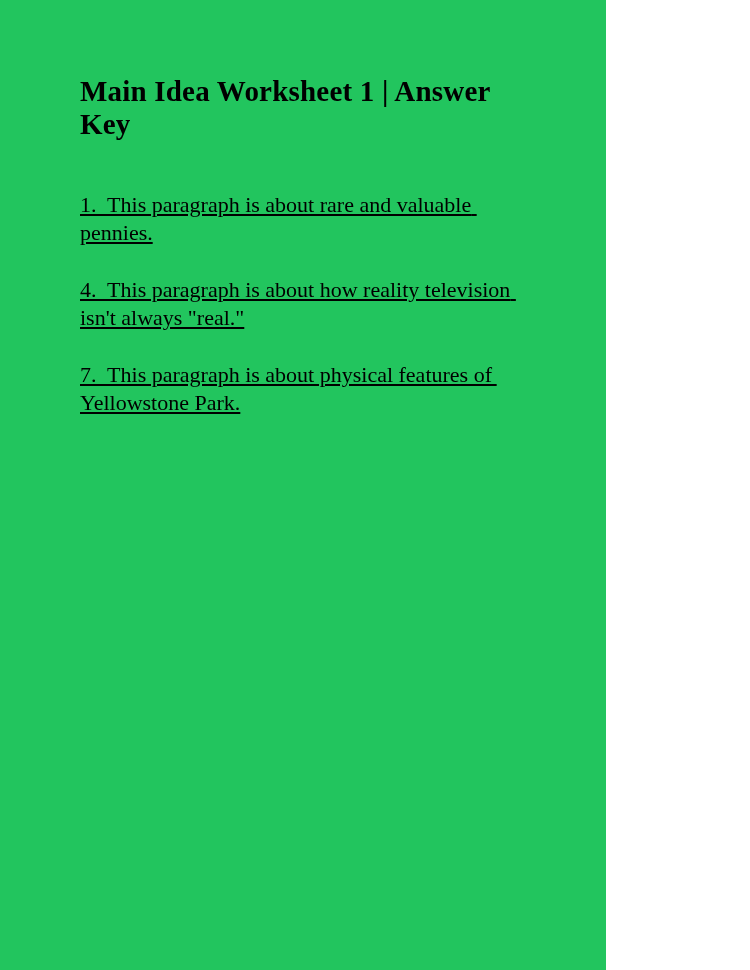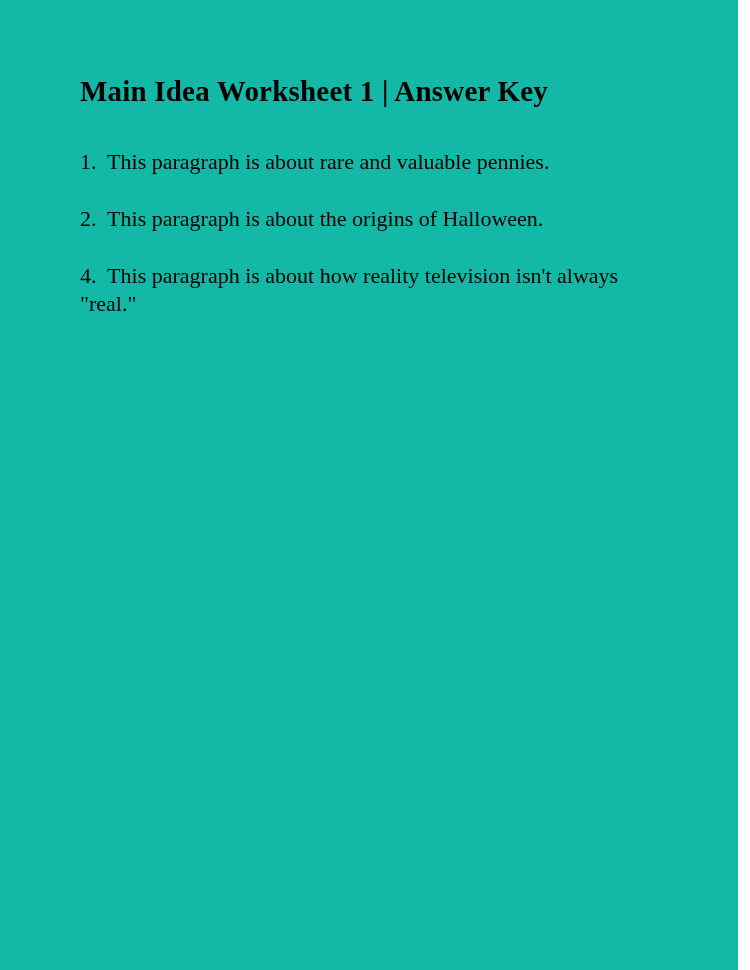--- a/index.html
+++ b/index.html
@@ -2,51 +2,52 @@
 <html><head>
 <meta charset="utf-8">
 <style>
   html, body {
     margin: 0;
     padding: 0;
     background: #ffffff;
   }
   .page {
     position: relative;
-    width: 738px;
+    width: 606px;
     height: 970px;
-    background: #14b8a6;
+    background: #22c55e;
     box-sizing: border-box;
     padding: 60px 70px 0 80px;
     font-family: "Liberation Serif", "DejaVu Serif", serif;
     color: #000000;
   }
   .doc-title {
     font-size: 29px;
     font-weight: bold;
     margin: 15px 0 0 0;
     letter-spacing: 0.2px;
     color: #000000;
   }
   .answers {
-    margin-top: 40px;
+    margin-top: 50px;
+    text-decoration: underline;
   }
   .answer-item {
     font-size: 22px;
     line-height: 28px;
     margin: 0 0 29px 0;
     max-width: 605px;
     white-space: pre-wrap;
     color: #000000;
   }
 </style>
 </head>
 <body>
 
 <div class="page">
   <h1 class="doc-title">Main Idea Worksheet 1 | Answer Key</h1>
 
   <div class="answers">
     <p class="answer-item">1.  This paragraph is about rare and valuable pennies.</p>
-    <p class="answer-item">2.  This paragraph is about the origins of Halloween.</p>
     <p class="answer-item">4.  This paragraph is about how reality television isn't always "real."</p>
+    <p class="answer-item">7.  This paragraph is about physical features of Yellowstone Park.</p>
   </div>
 </div>
 
 </body></html>

